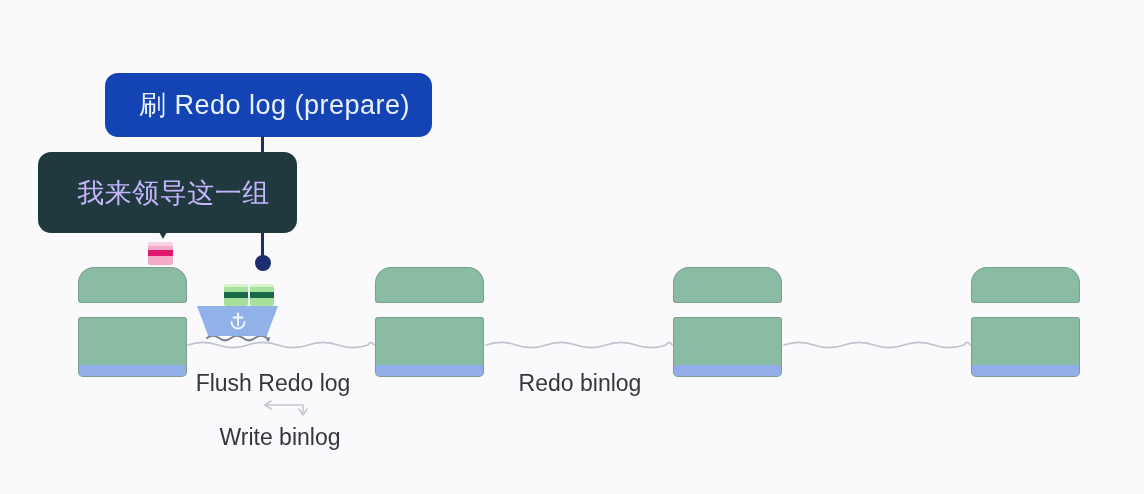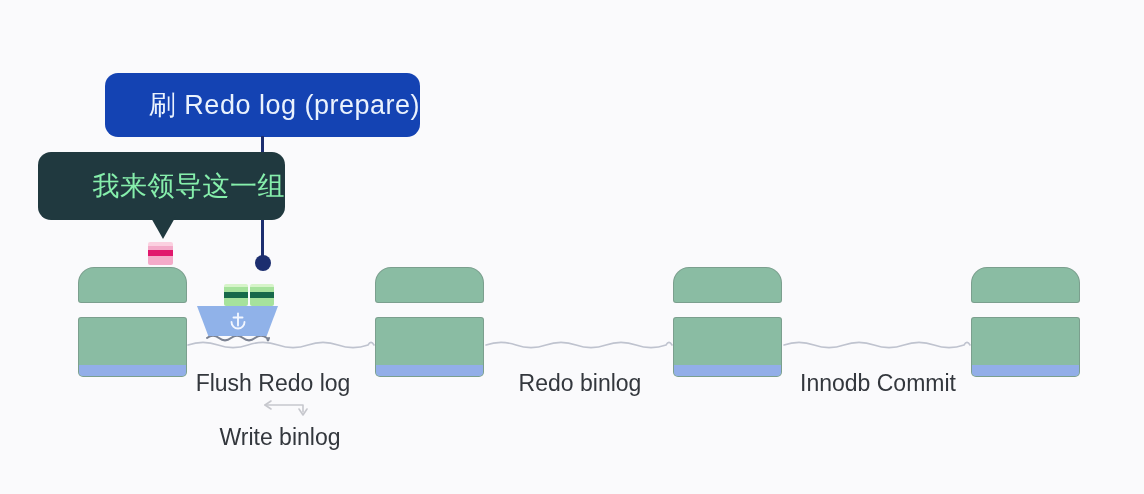--- a/index.html
+++ b/index.html
@@ -6,34 +6,35 @@
   .canvas{
     position:relative;
     width:1144px;height:494px;
     background:var(--background,#fafafc);
     overflow:hidden;
     font-family:"Liberation Sans",sans-serif;
   }
   
   .bubble{
     position:absolute;
-    display:flex;align-items:center;justify-content:flex-end;
+    display:flex;align-items:center;justify-content:center;
     border-radius:13px;
     font-size:27px;letter-spacing:.5px;
     white-space:nowrap;
+    padding-left:12px;
   }
   .bubble.redo{
     left:105px;top:73px;width:315px;height:64px;
     background:var(--bubble_blue,#1443b3);
     color:#eaf2fd;
   }
   .bubble.leader{
-    left:38px;top:152px;width:247px;height:68px;
+    left:38px;top:152px;width:247px;height:81px;
     background:var(--bubble_dark,#20393f);
-    color:#86efac;
+    color:#c4b5fd;
   }
   .bubble-tail{
     position:absolute;left:150px;top:216px;
     width:0;height:0;
     border-left:13px solid transparent;
     border-right:13px solid transparent;
     border-top:23px solid var(--bubble_dark,#20393f);
   }
   
   .pointer-line{
@@ -165,21 +166,20 @@
       <g stroke="#f2f6ff" stroke-width="1.9" fill="none" stroke-linecap="round">
         <line x1="0" y1="-7.5" x2="0" y2="4.5"></line>
         <line x1="-4.5" y1="-3.5" x2="4.5" y2="-3.5"></line>
         <path d="M -6.5 1 A 6.5 6.5 0 0 0 6.5 1"></path>
       </g>
     </svg>
   </div>
 
   <div class="sea-label" style="left:273px">Flush Redo log</div>
   <div class="sea-label" style="left:580px">Redo binlog</div>
-  <div class="sea-label" style="left:878px">Innodb Commit</div>
   <div class="sea-label write" style="left:280px">Write binlog</div>
 
   <svg class="connector" width="62" height="26">
     <g stroke="#c6c7cd" stroke-width="1.6" fill="none" stroke-linecap="round" stroke-linejoin="round">
       <path d="M 16 5 L 10 9 L 16 13"></path>
       <path d="M 10 9 H 48 V 16"></path>
       <path d="M 44 13 L 48 19 L 52 13"></path>
     </g>
   </svg>
 

